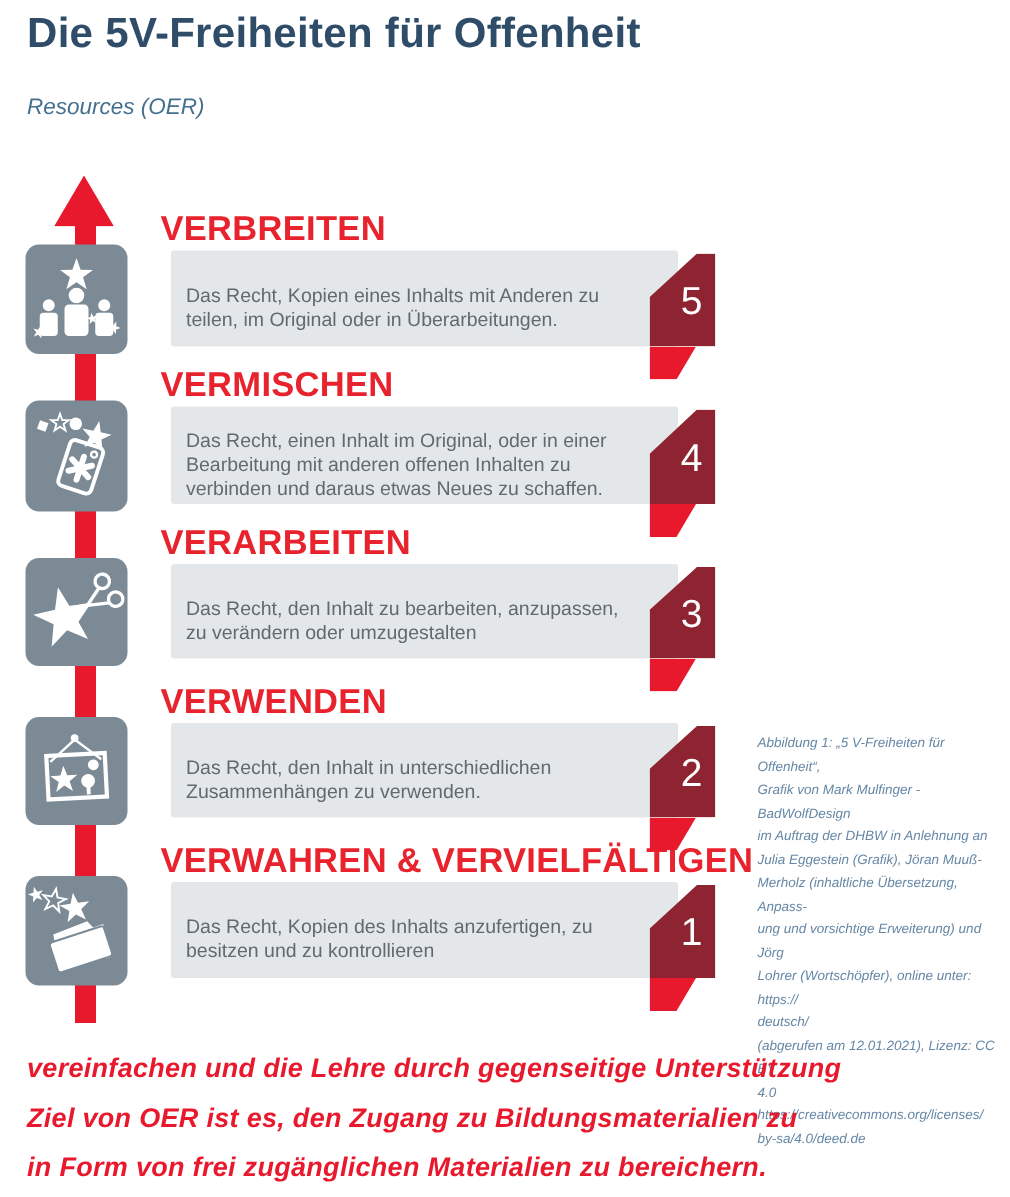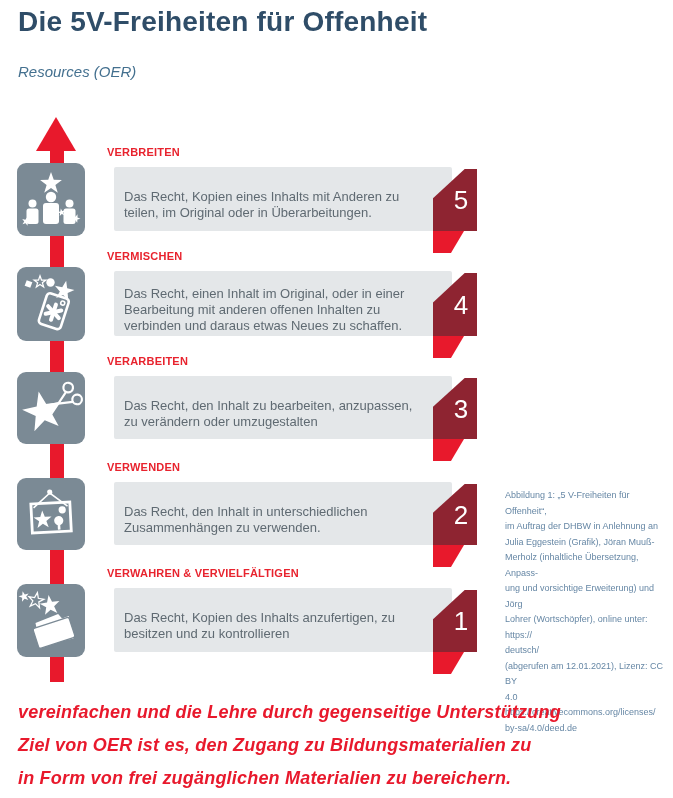--- a/index.html
+++ b/index.html
@@ -33,21 +33,21 @@
   .row.s3{top:482px;--h:63px;}
   .row.s4{top:588px;--h:64px;}
   .icon-tile{
     position:absolute;left:17px;top:-4px;width:68px;
     height:calc(var(--h) + 9px);
     background:#7b8a95;border-radius:9px;z-index:2;
   }
   .icon-tile svg{width:100%;height:100%;display:block;}
   .sec-title{
     position:absolute;left:107px;top:-25px;margin:0;
-    font-size:11px;font-weight:bold;color:#e8232e;letter-spacing:0.2px;line-height:20px;
+    font-size:23px;font-weight:bold;color:#e8232e;letter-spacing:0.2px;line-height:20px;
   }
   .sec-box{
     position:absolute;left:114px;top:0;width:338px;height:var(--h);
     background:#e4e7e9;border-radius:2px;
     display:flex;align-items:center;box-sizing:border-box;
     padding:12px 30px 0 10px;
   }
   .sec-box p{
     margin:0;font-size:13px;line-height:16px;color:#5f6a72;
   }
@@ -60,21 +60,21 @@
   }
   .ribbon-main span{color:#ffffff;font-size:26px;line-height:1;}
   .ribbon-tail{
     position:absolute;left:433px;top:var(--h);width:31px;height:22px;
     background:#e8192c;
     clip-path:polygon(0 0,100% 0,58% 100%,0 100%);z-index:1;
   }
   
   .caption{
     position:absolute;left:505px;top:488px;width:165px;
-    font-size:9px;color:#6687a5;line-height:15.5px;
+    font-size:9px;font-style:italic;color:#6687a5;line-height:15.5px;
   }
   
   .footer-note{
     position:absolute;left:18px;top:696px;width:620px;
     font-size:18px;font-weight:bold;font-style:italic;color:#e8192c;
     line-height:33px;letter-spacing:0.2px;
   }
 </style>
 </head>
 <body>
@@ -210,20 +210,21 @@
     <p>Das Recht, Kopien des Inhalts anzufertigen, zu besitzen und zu kontrollieren</p>
   </div>
   <div class="ribbon-main">
     <span>1</span>
   </div>
   <div class="ribbon-tail"></div>
 </section>
 
 <div class="caption">
   <div>Abbildung 1: „5 V-Freiheiten für Offenheit“,</div>
+  <div>Grafik von Mark Mulfinger - BadWolfDesign</div>
   <div>im Auftrag der DHBW in Anlehnung an</div>
   <div>Julia Eggestein (Grafik), Jöran Muuß-</div>
   <div>Merholz (inhaltliche Übersetzung, Anpass-</div>
   <div>ung und vorsichtige Erweiterung) und Jörg</div>
   <div>Lohrer (Wortschöpfer), online unter: https://</div>
   <div>deutsch/</div>
   <div>(abgerufen am 12.01.2021), Lizenz: CC BY</div>
   <div>4.0 https://creativecommons.org/licenses/</div>
   <div>by-sa/4.0/deed.de</div>
 </div>

